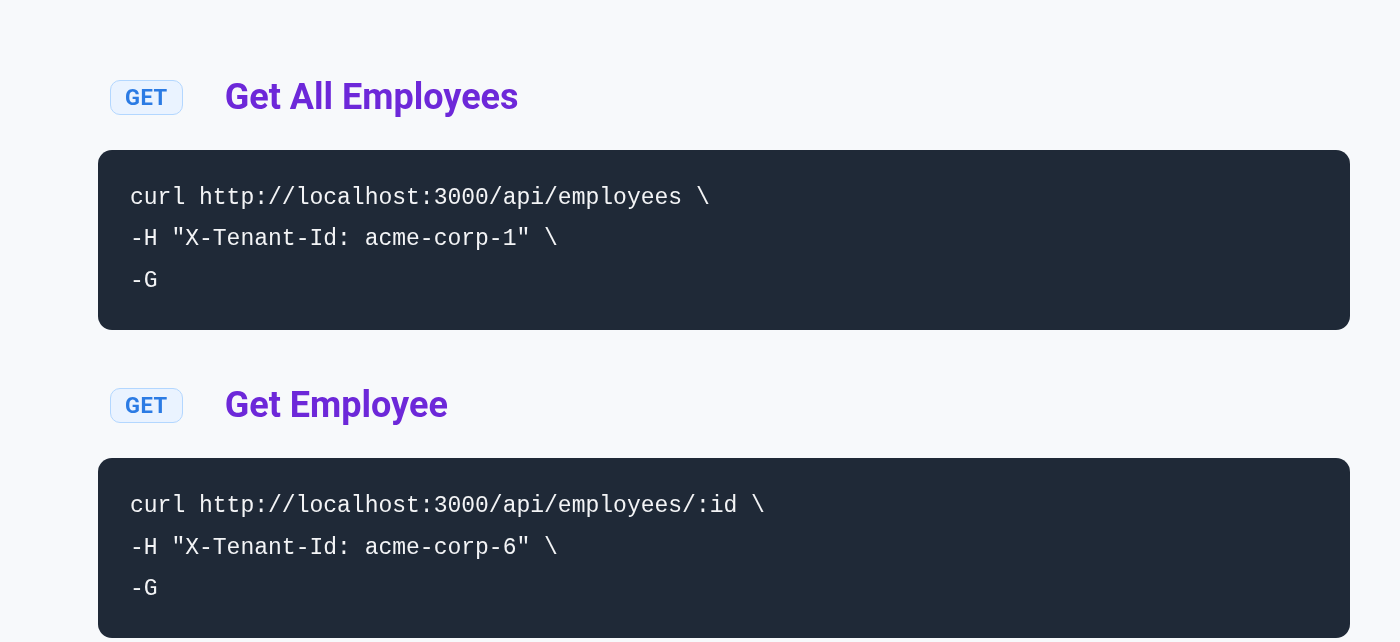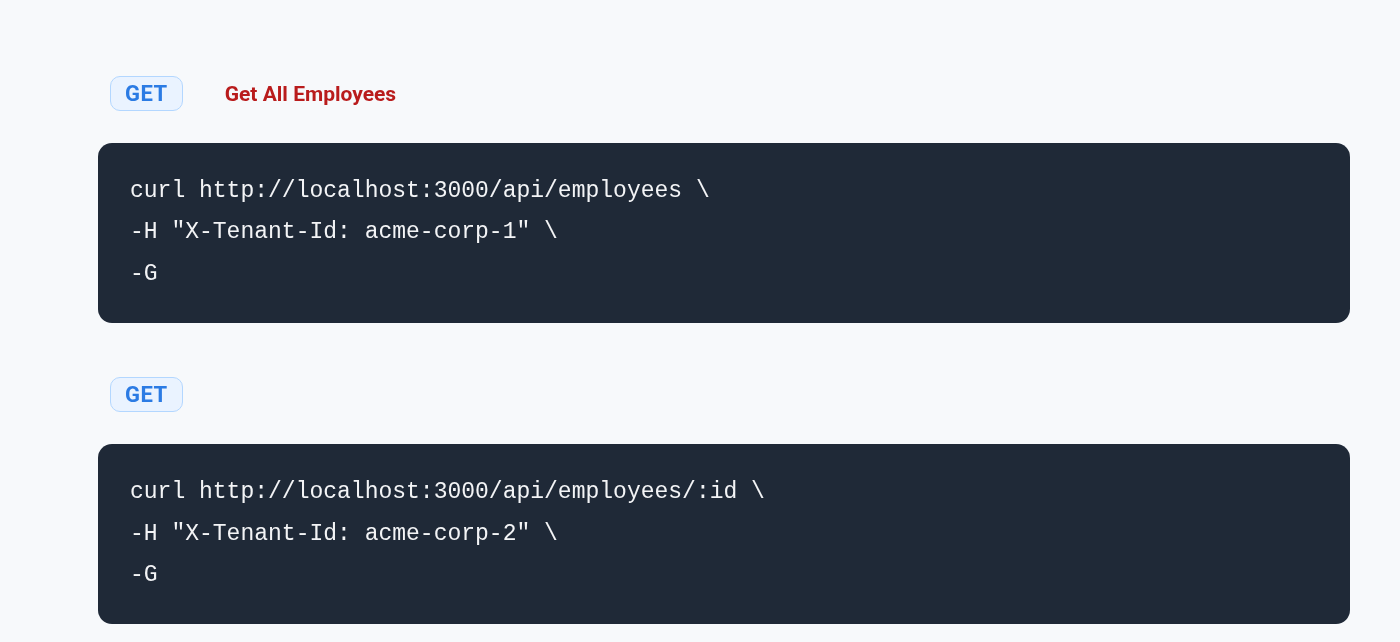--- a/index.html
+++ b/index.html
@@ -27,23 +27,23 @@
       background: #eaf3ff;
       border: 1.5px solid #b3d7ff;
       color: #2b7be4;
       font-weight: 700;
       font-size: 22px;
       padding: 4px 14px;
       border-radius: 10px;
       letter-spacing: 0.5px;
     }
     .endpoint-title {
-      font-size: 21px;
+      font-size: 36px;
       font-weight: 700;
-      color: #b91c1c;
+      color: #6d28d9;
     }
     .code-block {
       background: #1f2937;
       border-radius: 14px;
       padding: 28px 32px;
       color: #f3f4f6;
       font-family: "SFMono-Regular", Consolas, "Liberation Mono", Menlo, Courier, monospace;
       font-size: 23px;
       line-height: 1.8;
       white-space: pre;
@@ -59,17 +59,18 @@
     <span class="endpoint-title">Get All Employees</span>
   </div>
   <div class="code-block">curl http://localhost:3000/api/employees \
 -H "X-Tenant-Id: acme-corp-1" \
 -G</div>
 </div>
 
 <div class="endpoint-section">
   <div class="endpoint-header">
     <span class="method-badge">GET</span>
+    <span class="endpoint-title">Get Employee</span>
   </div>
   <div class="code-block">curl http://localhost:3000/api/employees/:id \
--H "X-Tenant-Id: acme-corp-2" \
+-H "X-Tenant-Id: acme-corp-6" \
 -G</div>
 </div>
 
 </body></html>

